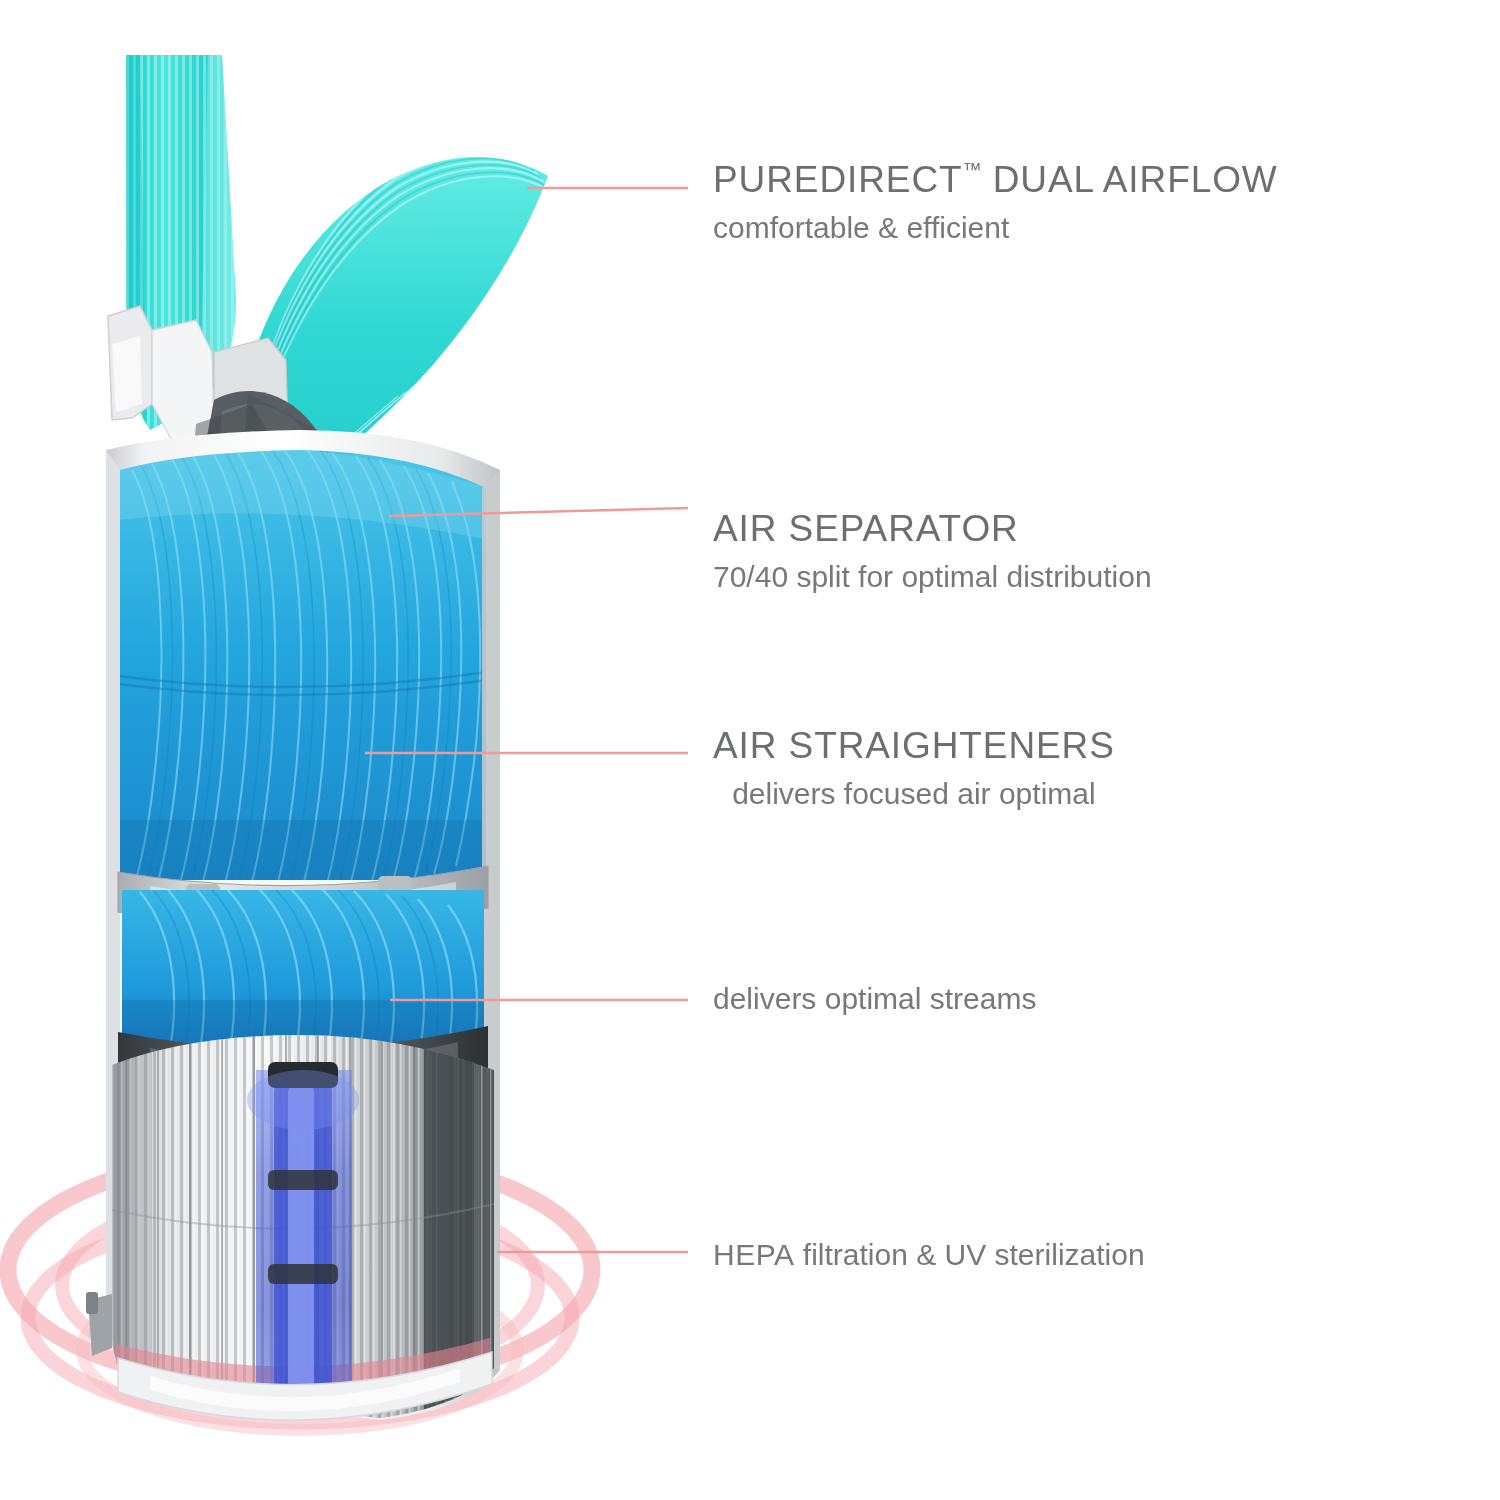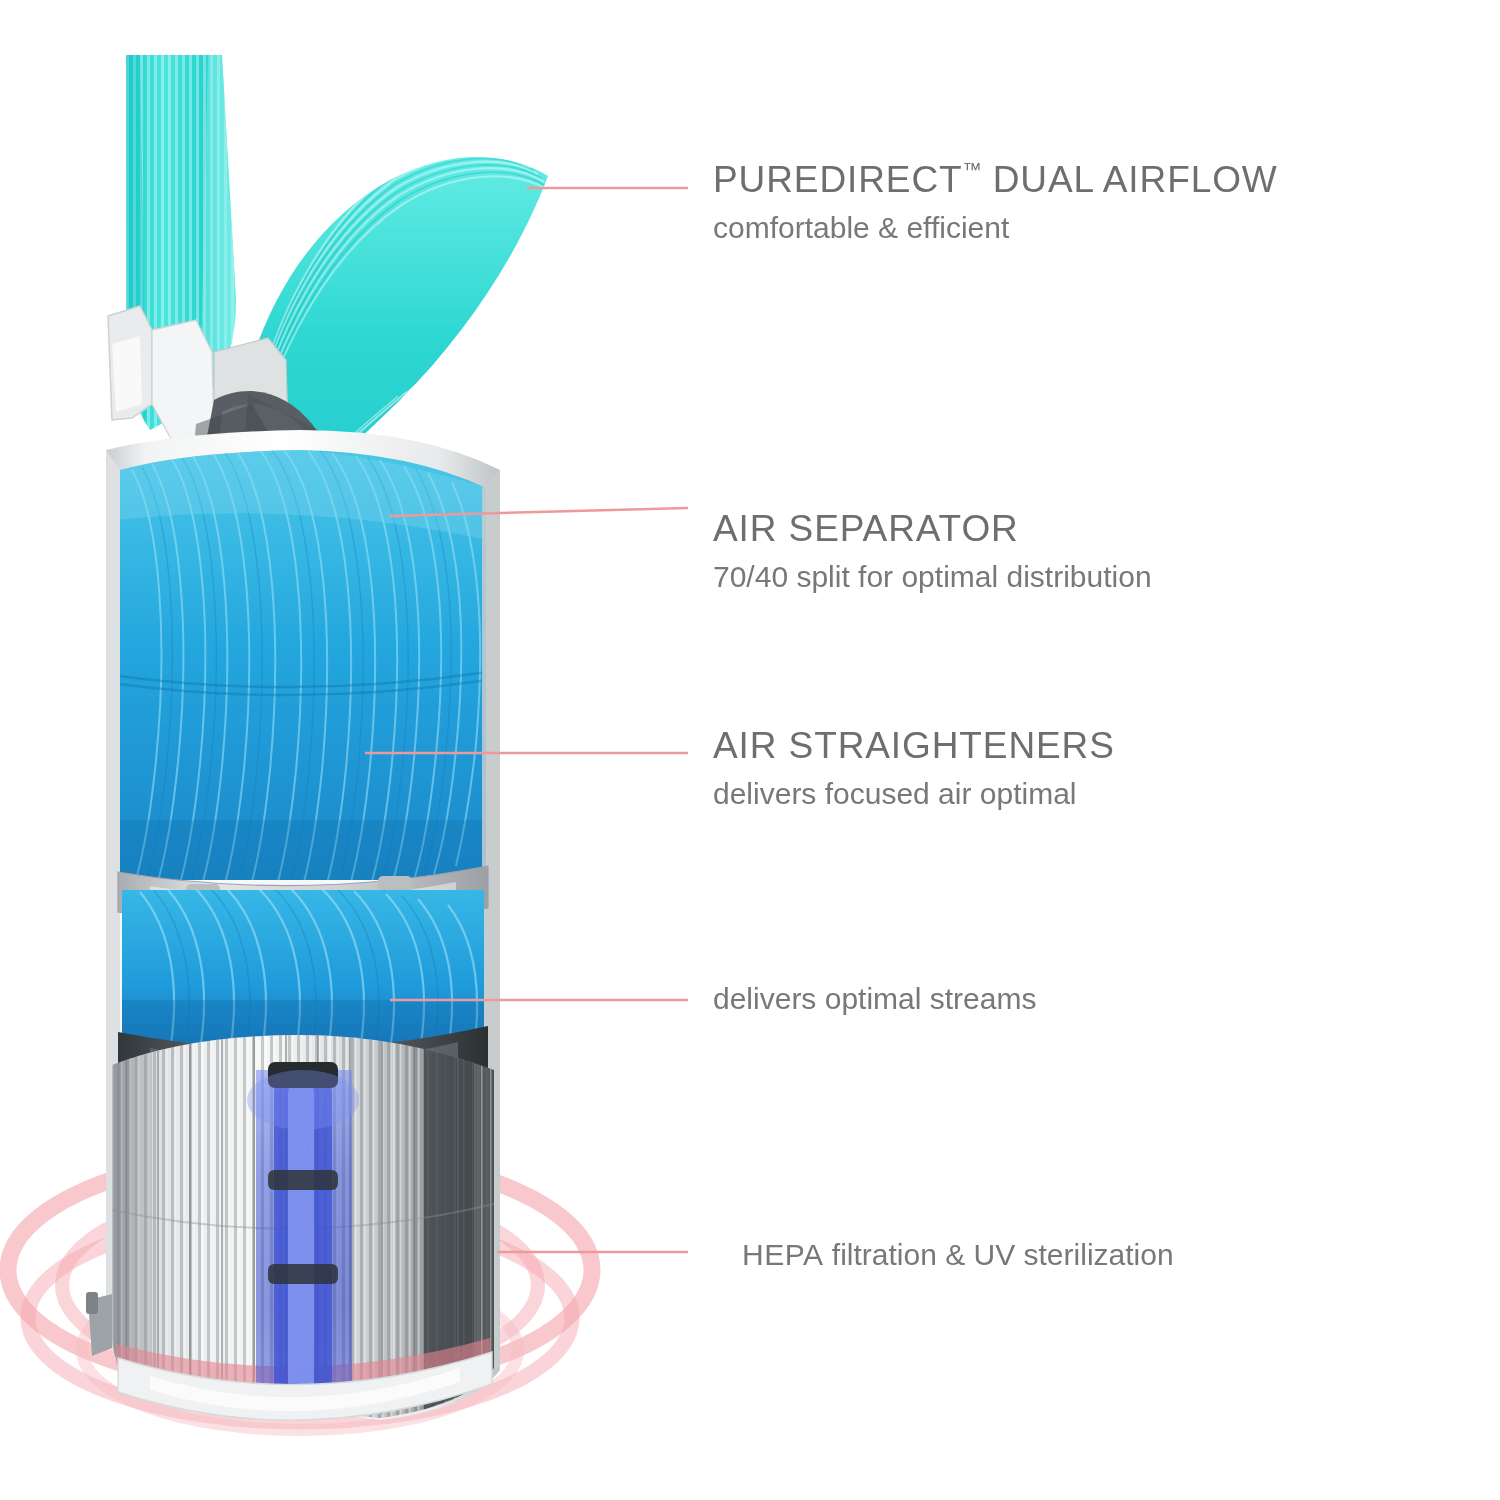--- a/index.html
+++ b/index.html
@@ -52,26 +52,25 @@
   .callout-sub {
     color: #77787b;
     font-size: 30px;
     line-height: 1.1;
     margin-top: 11px;
     white-space: nowrap;
     font-weight: 400;
   }
   .callout-sub .hepa {
     letter-spacing: 0.5px;
-    margin-left: 29px;
   }
 
   #callout-0 { top: 160px; }
   #callout-1 { top: 476px; margin-top: 34px; }
-  #callout-2 { top: 727px; }
+  #callout-2 { top: 727px; text-align: center; }
   #callout-3 { top: 971px; }
   #callout-4 { top: 1227px; left: 713px; }
 
   
   #leader-lines {
     position: absolute;
     left: 0;
     top: 0;
     width: 1500px;
     height: 1500px;

